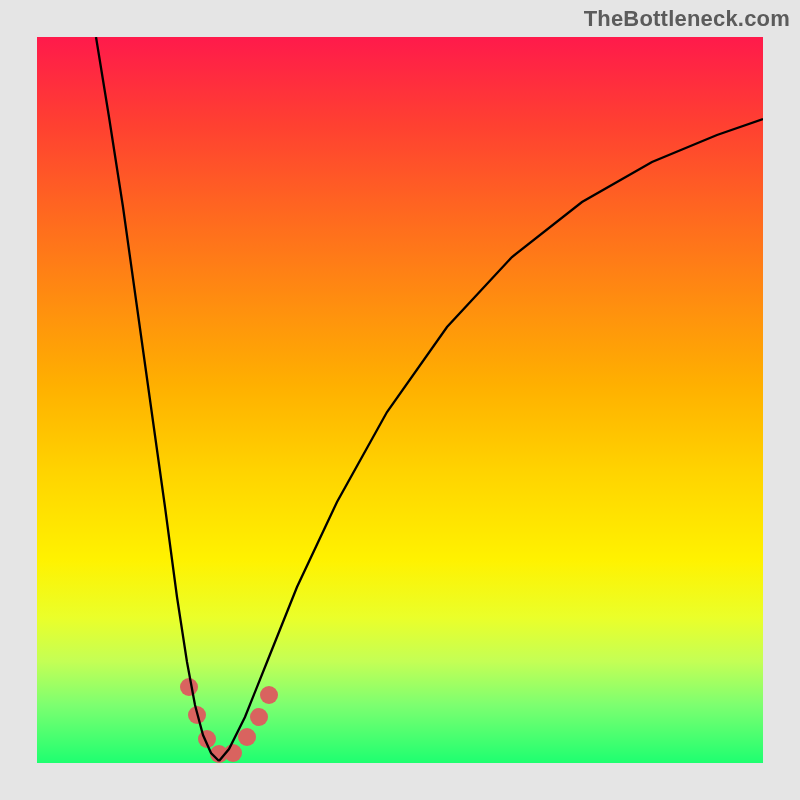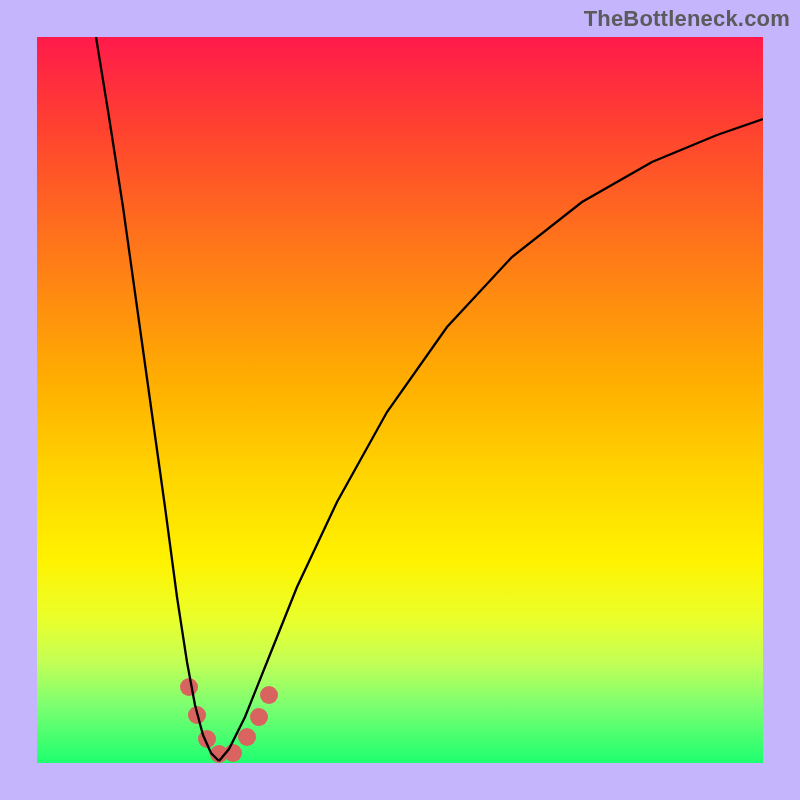--- a/index.html
+++ b/index.html
@@ -9,21 +9,21 @@
     height: 800px;
     background: #000;
     overflow: hidden;
   }
   .frame {
     position: absolute;
     left: 0;
     top: 0;
     width: 800px;
     height: 800px;
-    background: #c4b5fd;
+    background: #e5e5e5;
   }
   .plot {
     position: absolute;
     left: 37px;
     top: 37px;
     width: 726px;
     height: 726px;
     
     background: linear-gradient(
       to bottom,

